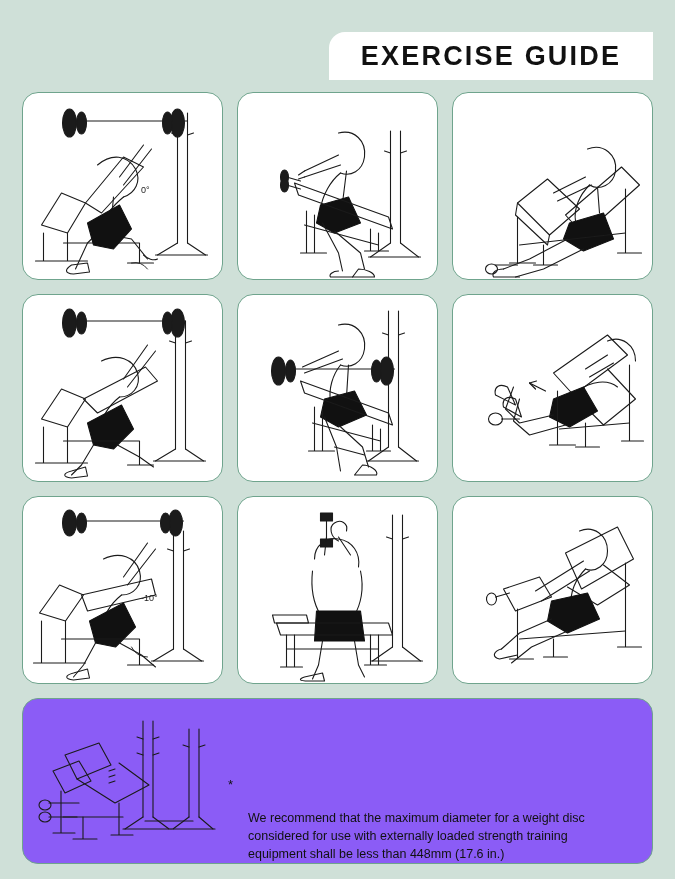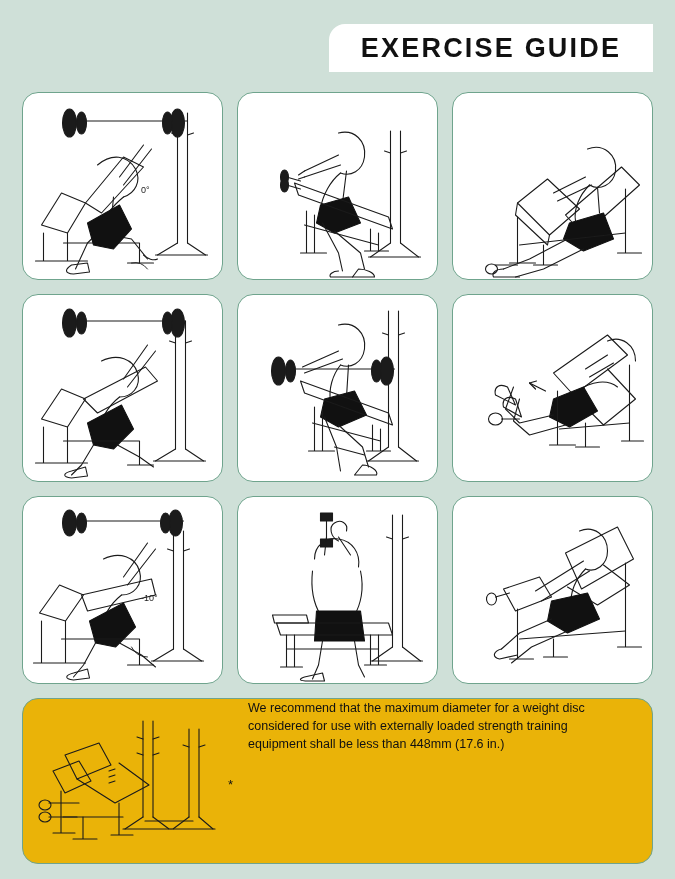--- a/index.html
+++ b/index.html
@@ -17,21 +17,21 @@
     background:#cfe0d8;
   }
   
   .header{
     position:relative;
     height:52px;
     margin-bottom:16px;
   }
   .title-plate{
     position:absolute;
-    right:0;top:0;
+    right:0;top:8px;
     width:324px;height:48px;
     background:#ffffff;
     border-top-left-radius:16px;
     display:flex;align-items:center;justify-content:center;
   }
   .title-plate .title{
     font-size:27px;
     letter-spacing:2.2px;
     font-weight:bold;
     color:#111;
@@ -54,26 +54,26 @@
   }
   .card svg{display:block;width:100%;height:100%;}
   .angle-label{
     position:absolute;
     font-size:9px;
     color:#1b1b1b;
     font-family:"Liberation Sans", sans-serif;
   }
   
   .note-card{
-    background:#eab308;
+    background:#8b5cf6;
     border:1.5px solid #6fa48d;
     border-radius:16px;
     height:164px;
     display:flex;
-    align-items:flex-start;
+    align-items:flex-end;
     overflow:hidden;
   }
   .note-illus{
     width:215px;
     height:100%;
     flex:0 0 215px;
     position:relative;
   }
   .note-illus svg{display:block;width:100%;height:100%;}
   .note-text{

